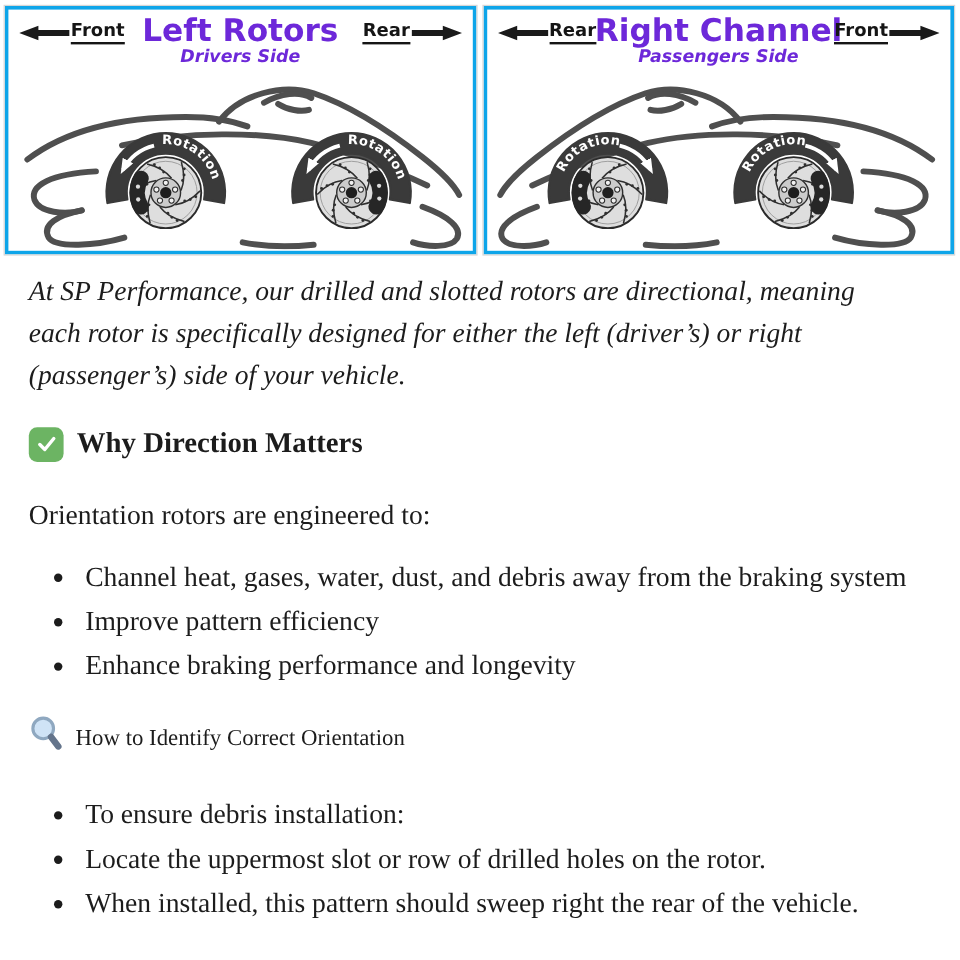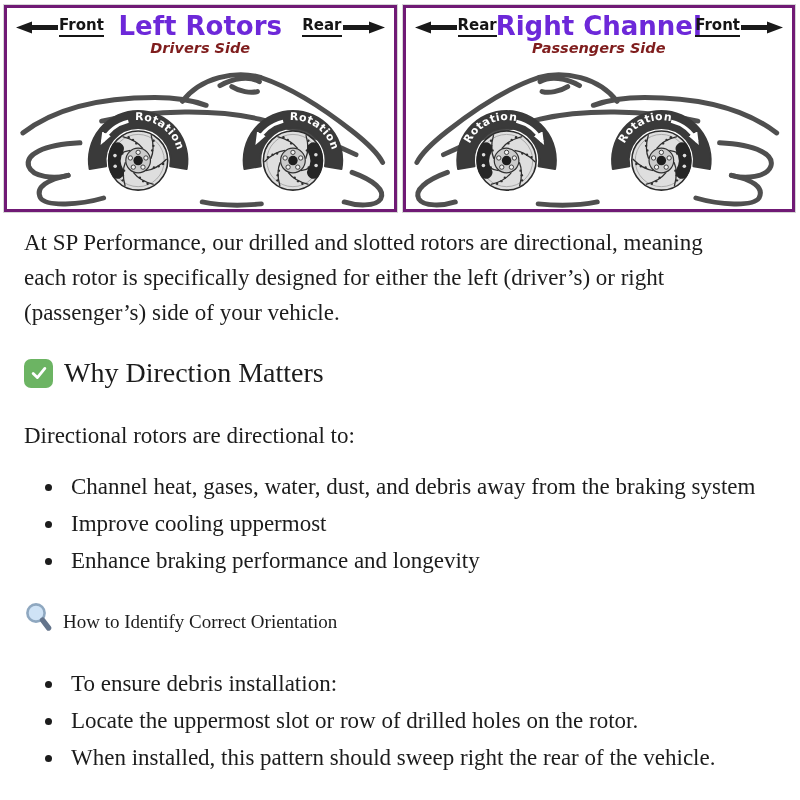--- a/index.html
+++ b/index.html
@@ -1,36 +1,36 @@
 <!DOCTYPE html>
 <html><head>
 <meta charset="utf-8">
 <style>
   html,body { margin:0; padding:0; background:#ffffff; }
   .page { width:800px; background:#fff; font-family:"Liberation Serif", serif; color:#1c1c1c; }
 
   
   .diagram { display:flex; gap:6px; padding:5px 5px 0 4px; box-sizing:border-box; }
-  .panel { flex:1; border:3px solid #701a75; outline:1px solid #d6d6d6; height:207px;
+  .panel { flex:1; border:3px solid #0ea5e9; outline:1px solid #d6d6d6; height:207px;
            position:relative; background:#fff; box-sizing:border-box; overflow:hidden; }
   .panel-header { text-align:center; padding-top:5px; height:44px; position:relative; }
   .dir { position:absolute; top:10px; display:flex; align-items:center; gap:1px; }
   .dir-left { left:9px; } .dir-right { right:9px; }
   .dir-label { font:700 15px/1.05 "DejaVu Sans", sans-serif; color:#151515;
                border-bottom:2px solid #151515; padding-bottom:1px; }
   .panel-title { font:700 26px/1 "DejaVu Sans", sans-serif; color:#6d28d9; }
-  .panel-subtitle { font:italic 700 14.5px/1.2 "DejaVu Sans", sans-serif; color:#7f1d1d; margin-top:1px; }
+  .panel-subtitle { font:italic 700 14.5px/1.2 "DejaVu Sans", sans-serif; color:#6d28d9; margin-top:1px; }
   .car-svg { position:absolute; left:0; bottom:1px; width:100%; height:auto; display:block; }
   .rot-label { font:700 11px "DejaVu Sans", sans-serif; fill:#ffffff; letter-spacing:0.5px; }
 
   
   .article { padding:0 24px; font-size:23px; line-height:1.52; }
-  .intro { margin:14px 0 21px; max-width:726px; }
-  .sec-title-bold { display:flex; align-items:center; gap:11px; font-weight:400;
-                    font-size:28px; margin:0 0 25px; }
+  .intro { margin:14px 0 21px; max-width:726px;font-style:italic; }
+  .sec-title-bold { display:flex; align-items:center; gap:11px; font-weight:700;
+                    font-size:24px; margin:0 0 25px; }
   .check-icon { width:29px; height:29px; border-radius:7px; background:#6cb463;
                 display:inline-flex; align-items:center; justify-content:center; flex:none; }
   .lead { margin:0 0 9px; }
   ul { margin:16px 0 22px; padding-left:41px; list-style:disc; }
   li { padding-left:6px; margin-bottom:2px; max-width:700px; }
   .sec-title-plain { display:flex; align-items:center; gap:9px; font-weight:400;
                      font-size:19px; margin:2px 0 24px; }
   .mag-icon { flex:none; display:inline-block; }
 </style>
 </head>
@@ -281,25 +281,25 @@
 
     <h2 class="sec-title-bold">
       <span class="check-icon">
         <svg width="20" height="20" viewBox="0 0 24 24">
             <path d="M5,12.5 L10,17.5 L19,6.5" stroke="#ffffff" stroke-width="3.4" fill="none" stroke-linecap="round" stroke-linejoin="round"></path>
           </svg>
       </span>
       <span>Why Direction Matters</span>
     </h2>
 
-    <p class="lead">Directional rotors are directional to:</p>
+    <p class="lead">Orientation rotors are engineered to:</p>
 
     <ul>
       <li>Channel heat, gases, water, dust, and debris away from the braking system</li>
-      <li>Improve cooling uppermost</li>
+      <li>Improve pattern efficiency</li>
       <li>Enhance braking performance and longevity</li>
     </ul>
 
     <h3 class="sec-title-plain">
       <span class="mag-icon">
         <svg width="30" height="33" viewBox="0 0 30 33">
           <circle cx="12" cy="12" r="8.6" fill="#cfe3f6" stroke="#8fa8c0" stroke-width="2.6"></circle>
           <line x1="18.6" y1="19.2" x2="24.6" y2="27" stroke="#64748b" stroke-width="5.4" stroke-linecap="round"></line>
         </svg>
       </span>

